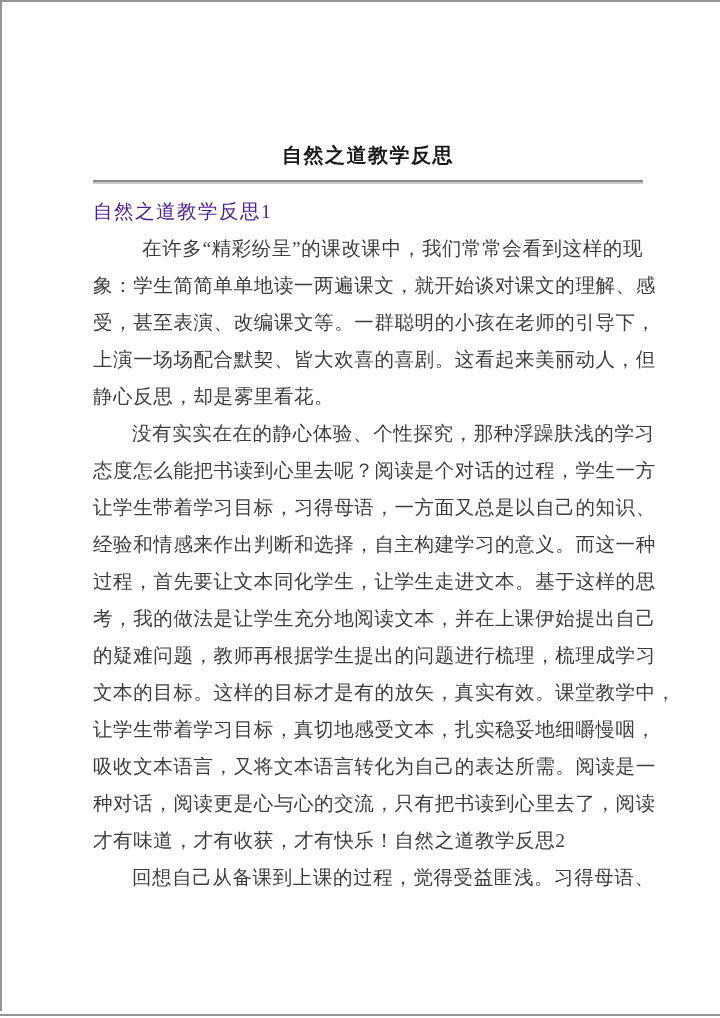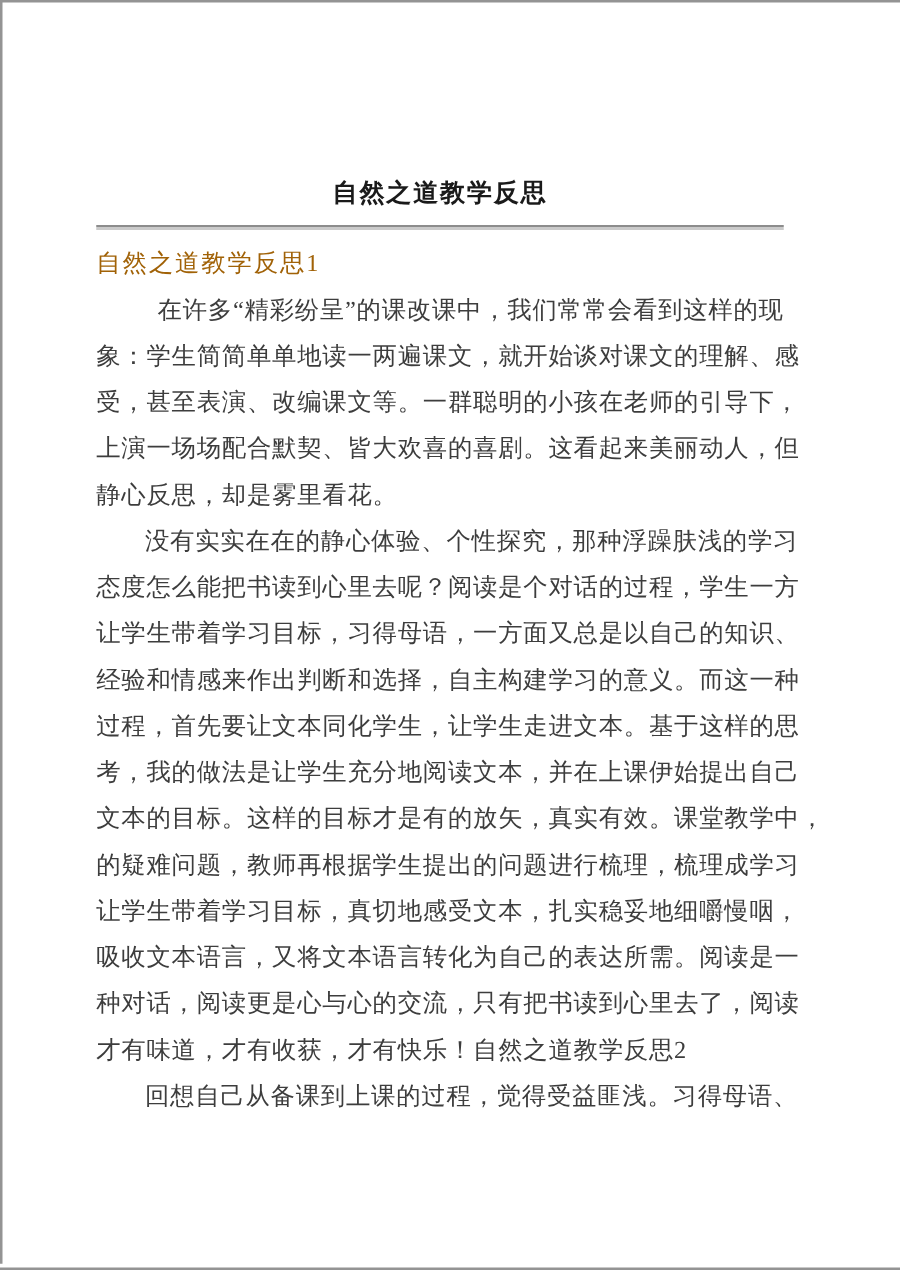--- a/index.html
+++ b/index.html
@@ -22,21 +22,21 @@
   .frame-left {
     position: absolute; top: 0; left: 0;
     width: 2px; height: 1011px; background: #949494;
   }
   .frame-bottom {
     position: absolute; top: 1014px; left: 0;
     width: 720px; height: 2px; background: #949494;
   }
   .content {
     position: absolute;
-    left: 77px;
+    left: 93px;
     top: 142px;
     width: 550px;
   }
   .doc-title {
     margin: 0;
     font-size: 20px;
     line-height: 26px;
     font-weight: bold;
     text-align: center;
     color: #1a1a1a;
@@ -44,21 +44,21 @@
   }
   .title-rule {
     margin-top: 12px;
     height: 4px;
     background: linear-gradient(to bottom, #8c8c8c 0%, #8c8c8c 50%, #cacaca 50%, #cacaca 100%);
   }
   .section-heading {
     margin-top: 16px;
     font-size: 19.5px;
     line-height: 24px;
-    color: #a16207;
+    color: #4c1d95;
     letter-spacing: 1.5px;
   }
   .doc-body {
     margin-top: 6px;
     color: #3d3d3d;
     font-size: 19.5px;
     letter-spacing: 0.6px;
   }
   .paragraph {
     margin: 0;
@@ -91,22 +91,22 @@
         <div class="text-line">上演一场场配合默契、皆大欢喜的喜剧。这看起来美丽动人，但</div>
         <div class="text-line">静心反思，却是雾里看花。</div>
       </div>
       <div class="paragraph">
         <div class="text-line indent">没有实实在在的静心体验、个性探究，那种浮躁肤浅的学习</div>
         <div class="text-line">态度怎么能把书读到心里去呢？阅读是个对话的过程，学生一方</div>
         <div class="text-line">让学生带着学习目标，习得母语，一方面又总是以自己的知识、</div>
         <div class="text-line">经验和情感来作出判断和选择，自主构建学习的意义。而这一种</div>
         <div class="text-line">过程，首先要让文本同化学生，让学生走进文本。基于这样的思</div>
         <div class="text-line">考，我的做法是让学生充分地阅读文本，并在上课伊始提出自己</div>
+        <div class="text-line">的疑难问题，教师再根据学生提出的问题进行梳理，梳理成学习</div>
         <div class="text-line">文本的目标。这样的目标才是有的放矢，真实有效。课堂教学中，</div>
-        <div class="text-line">的疑难问题，教师再根据学生提出的问题进行梳理，梳理成学习</div>
         <div class="text-line">让学生带着学习目标，真切地感受文本，扎实稳妥地细嚼慢咽，</div>
         <div class="text-line">吸收文本语言，又将文本语言转化为自己的表达所需。阅读是一</div>
         <div class="text-line">种对话，阅读更是心与心的交流，只有把书读到心里去了，阅读</div>
         <div class="text-line">才有味道，才有收获，才有快乐！自然之道教学反思2</div>
       </div>
       <div class="paragraph">
         <div class="text-line indent">回想自己从备课到上课的过程，觉得受益匪浅。习得母语、</div>
       </div>
     </div>
 </div>

